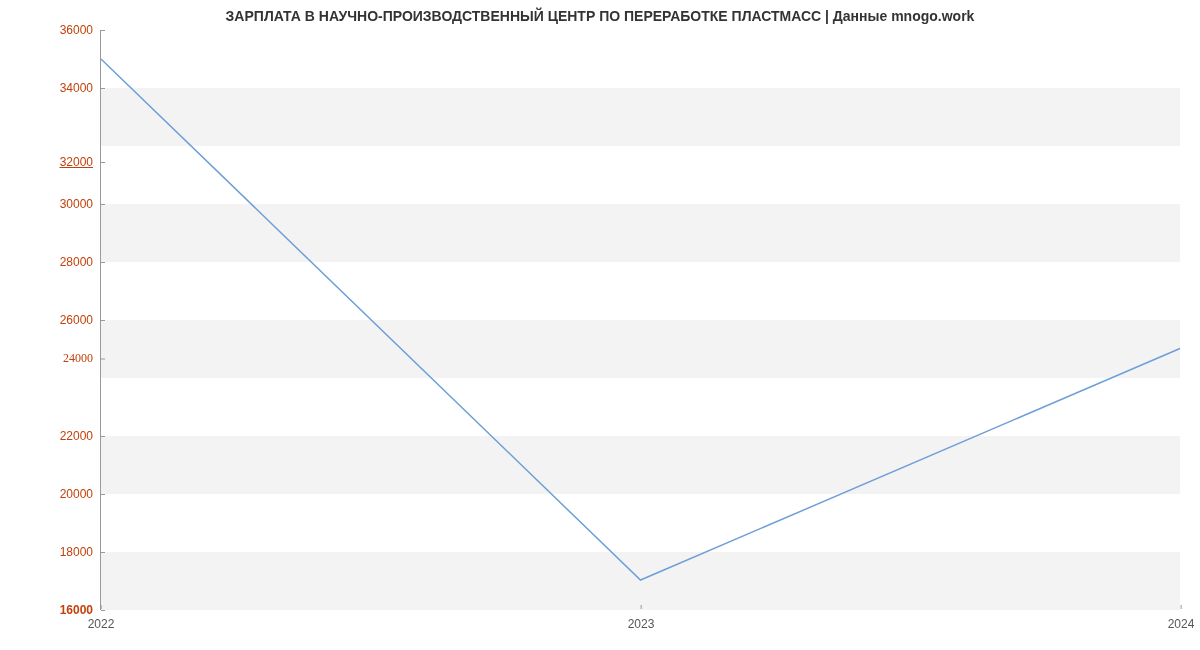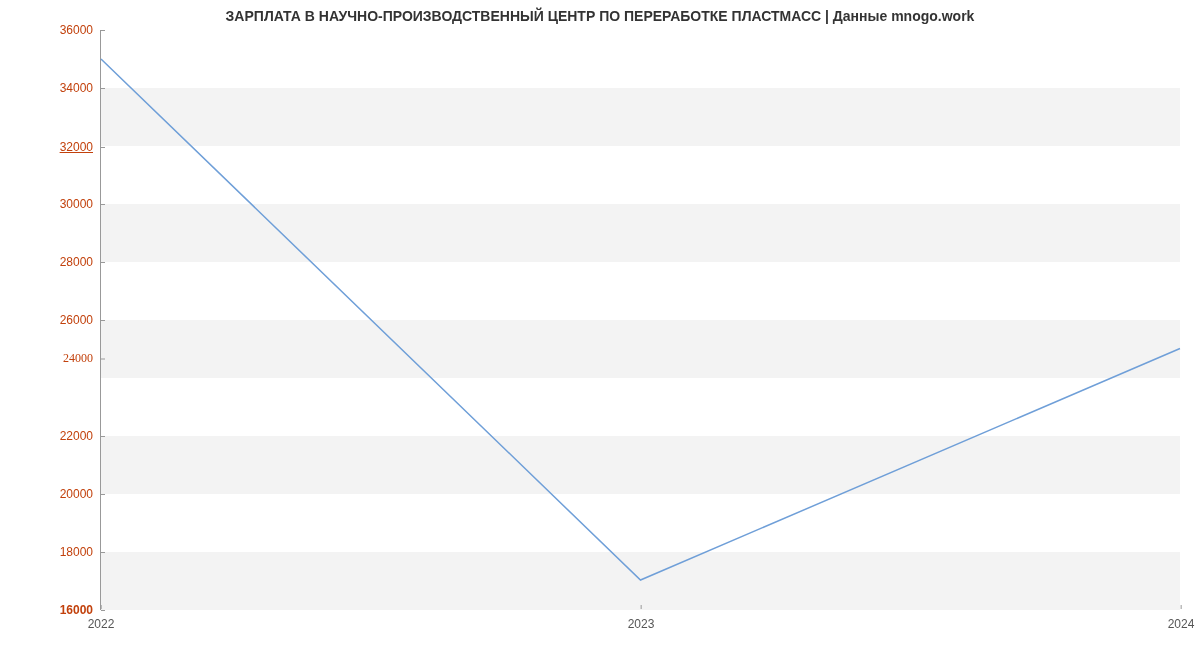--- a/index.html
+++ b/index.html
@@ -105,20 +105,20 @@
         <path d="M0 29 L540 551 L1080 319" class="series-line" style="stroke: rgb(111, 159, 216);"></path>
       </svg>
   <div class="ytick" style="top: 580px; font-weight: bold;">16000<span class="tick-mark"></span></div>
       <div class="ytick" style="top: 522px;">18000<span class="tick-mark"></span></div>
       <div class="ytick" style="top: 464px;">20000<span class="tick-mark"></span></div>
       <div class="ytick" style="top: 406px; margin-left: 20px;">22000<span class="tick-mark"></span></div>
       <div class="ytick" style="top: 328px; font-family: Liberation Serif, serif;">24000<span class="tick-mark"></span></div>
       <div class="ytick" style="top: 290px;">26000<span class="tick-mark"></span></div>
       <div class="ytick" style="top: 232px;">28000<span class="tick-mark"></span></div>
       <div class="ytick" style="top: 174px;">30000<span class="tick-mark"></span></div>
-      <div class="ytick" style="top: 117px; text-decoration: underline;">32000<span class="tick-mark"></span></div>
+      <div class="ytick" style="top: 132px; text-decoration: underline;">32000<span class="tick-mark"></span></div>
       <div class="ytick" style="top: 58px;">34000<span class="tick-mark"></span></div>
       <div class="ytick" style="top: 0px;">36000<span class="tick-mark"></span></div>
       <div class="xtick" style="left: 0px;">2022<span class="tick-mark"></span></div>
       <div class="xtick" style="left: 540px;">2023<span class="tick-mark"></span></div>
       <div class="xtick" style="left: 1080px;">2024<span class="tick-mark"></span></div>
     </div>
 </div>
 
 </body></html>

